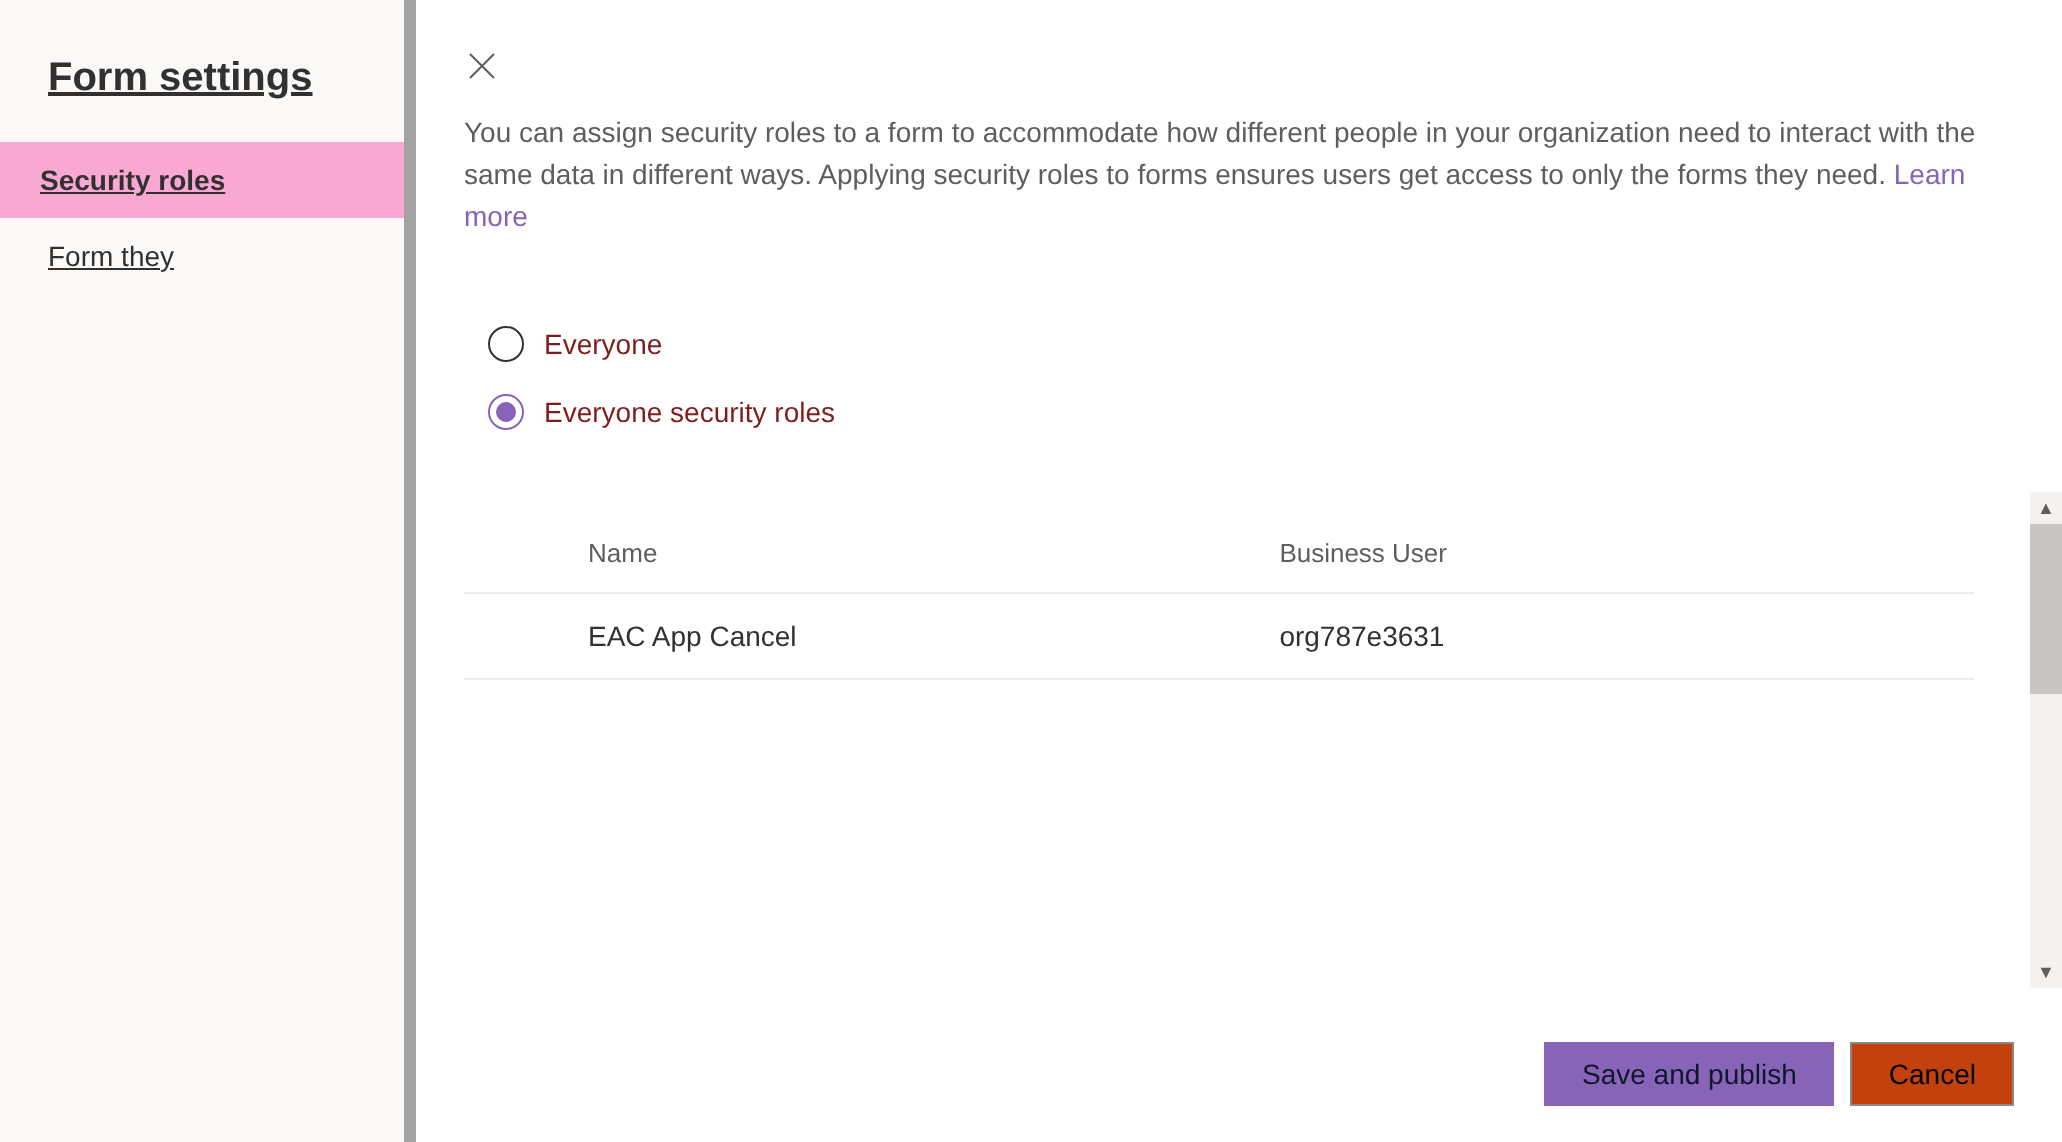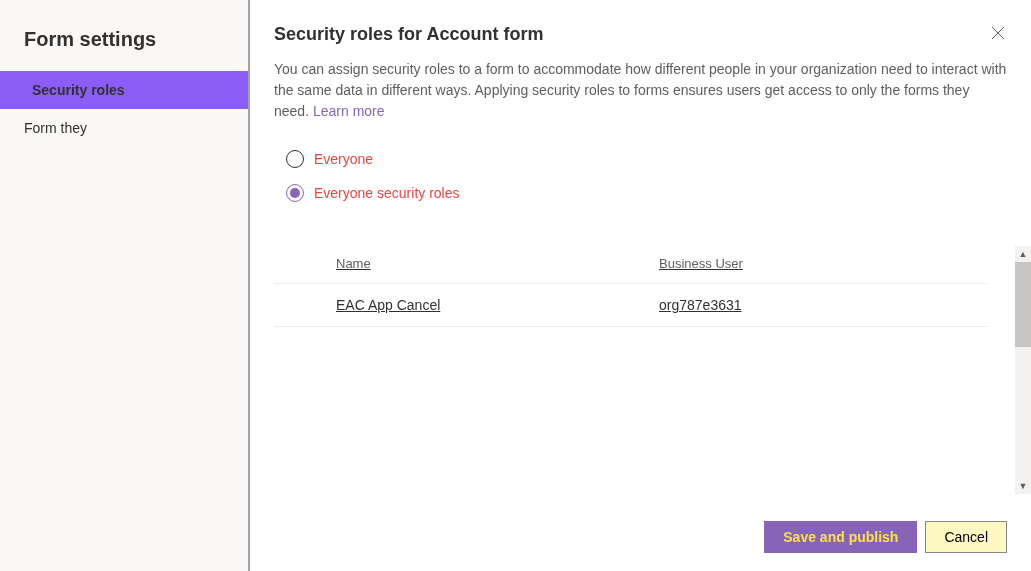--- a/index.html
+++ b/index.html
@@ -11,43 +11,44 @@
       font-family: "Segoe UI", -apple-system, BlinkMacSystemFont, sans-serif;
       font-size: 14px;
       color: #323130;
       background: #fff;
       width: 1031px;
       height: 571px;
       overflow: hidden;
       display: flex;
     }
     .sidebar {
-      width: 250px;
+      width: 208px;
       background: #faf9f8;
-      border-right: 2px solid #a3a3a3;
+      border-right: 6px solid #a3a3a3;
       padding-top: 16px;
       flex-shrink: 0;
+      text-decoration: underline;
     }
     .sidebar-title {
       font-size: 20px;
       font-weight: 600;
       padding: 12px 24px 20px 24px;
       color: #323130;
     }
     .sidebar-item {
       padding: 11px 24px;
       cursor: pointer;
       font-size: 14px;
       color: #323130;
     }
     .sidebar-item.active {
-      background: #8b5cf6;
+      background: #f9a8d4;
       font-weight: 600;
       border-left: 2px solid transparent;
-      padding-left: 30px;
+      padding-left: 18px;
     }
     .main {
       flex: 1;
       display: flex;
       flex-direction: column;
       padding: 24px 24px 18px 24px;
       position: relative;
     }
     .main-header {
       display: flex;
@@ -66,21 +67,21 @@
       width: 18px;
       height: 18px;
       display: flex;
       align-items: center;
       justify-content: center;
     }
     .description {
       font-size: 14px;
       color: #605e5c;
       line-height: 1.5;
-      margin-bottom: 28px;
+      margin-bottom: 44px;
     }
     .learn-more {
       color: #8764b8;
       cursor: pointer;
       text-decoration: none;
     }
     .radio-group {
       padding-left: 12px;
       margin-bottom: 26px;
     }
@@ -106,28 +107,27 @@
     }
     .radio-circle.selected::after {
       content: "";
       width: 10px;
       height: 10px;
       background: #8764b8;
       border-radius: 50%;
     }
     .radio-label {
       font-size: 14px;
-      color: #ef4444;
+      color: #7f1d1d;
     }
     .table-container {
       flex: 1;
       overflow-y: auto;
       position: relative;
       padding-right: 20px;
-      text-decoration: underline;
     }
     .table {
       width: 100%;
       border-collapse: collapse;
     }
     .table th {
       text-align: left;
       font-weight: 400;
       font-size: 13px;
       color: #605e5c;
@@ -186,47 +186,46 @@
       display: flex;
       justify-content: flex-end;
       gap: 8px;
       padding-top: 20px;
     }
     .btn {
       padding: 7px 18px;
       font-size: 14px;
       font-family: inherit;
       border: 1px solid #8a8886;
-      background: #fef9c3;
+      background: #c2410c;
       cursor: pointer;
       min-width: 80px;
     }
     .btn-primary {
       background: #8764b8;
       border-color: #8764b8;
-      color: #fde047;
-      font-weight: 700;
+      color: #0f172a;
+      font-weight: 400;
     }
   </style>
 </head>
 <body>
 
 <div class="sidebar">
   <div class="sidebar-title">Form settings</div>
   <div class="sidebar-item active">
     <span>Security roles</span>
   </div>
   <div class="sidebar-item">
     <span>Form they</span>
   </div>
 </div>
 
 <div class="main">
   <div class="main-header">
-    <div class="main-title">Security roles for Account form</div>
     <div class="close-icon">
       <svg width="14" height="14" viewBox="0 0 14 14">
           <path d="M1 1 L13 13 M13 1 L1 13" stroke="currentColor" stroke-width="1"></path>
         </svg>
     </div>
   </div>
 
   <div class="description">
     <span>You can assign security roles to a form to accommodate how different people in your organization need to interact with the same data in different ways. Applying security roles to forms ensures users get access to only the forms they need. </span><a class="learn-more">Learn more</a>
   </div>

